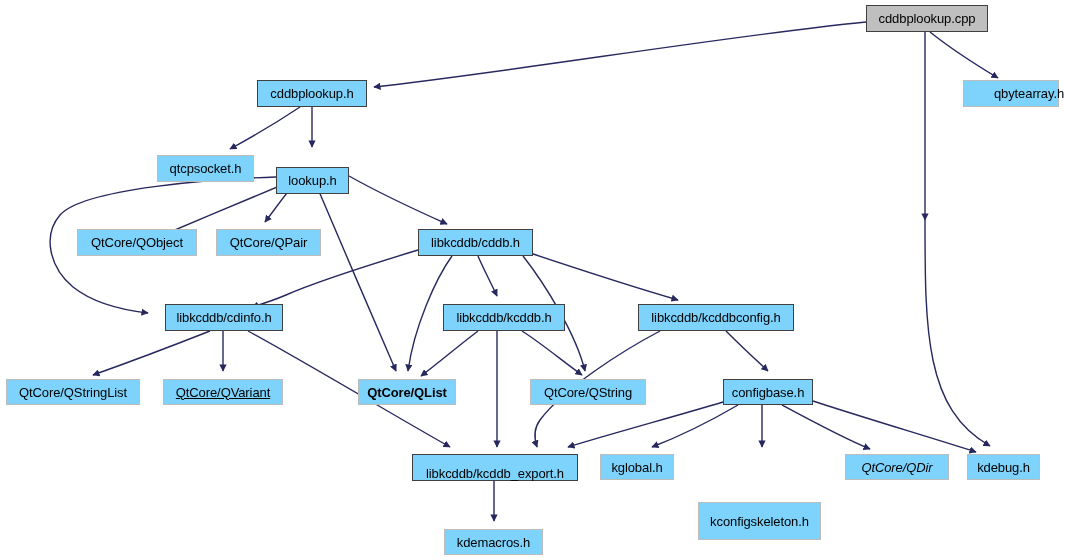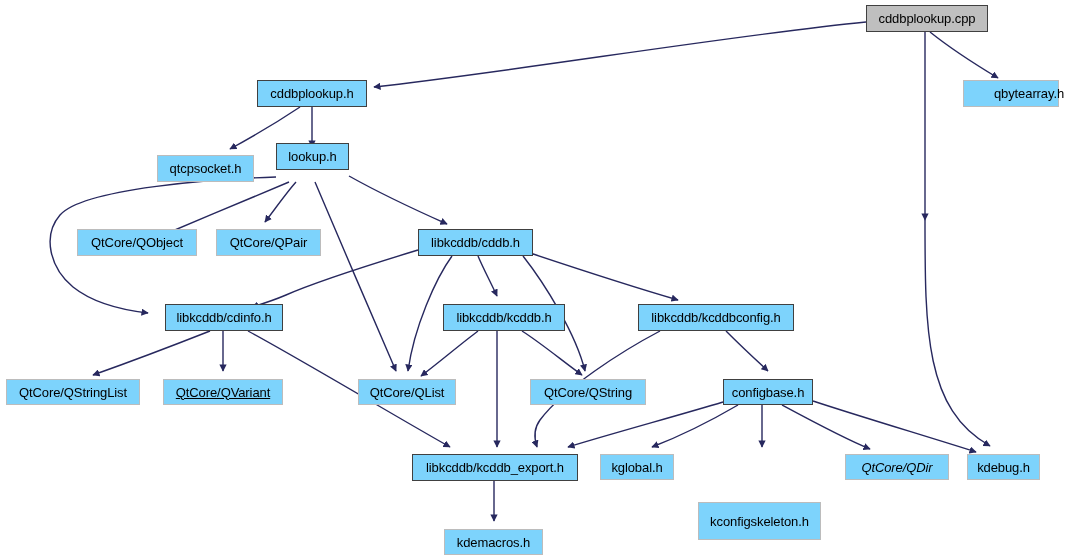--- a/index.html
+++ b/index.html
@@ -96,21 +96,21 @@
       </div>
       <div class="node" style="left: 963px; top: 80px; width: 96px; height: 27px; padding-left: 36px;">
         <span class="node-label">qbytearray.h</span>
       </div>
       <div class="node emph" style="left: 257px; top: 80px; width: 110px; height: 27px;">
         <span class="node-label">cddbplookup.h</span>
       </div>
       <div class="node" style="left: 157px; top: 155px; width: 97px; height: 27px;">
         <span class="node-label">qtcpsocket.h</span>
       </div>
-      <div class="node emph" style="left: 276px; top: 143px; width: 73px; height: 27px;">
+      <div class="node emph" style="left: 276px; top: 167px; width: 73px; height: 27px;">
         <span class="node-label">lookup.h</span>
       </div>
       <div class="node" style="left: 77px; top: 229px; width: 120px; height: 27px;">
         <span class="node-label">QtCore/QObject</span>
       </div>
       <div class="node" style="left: 216px; top: 229px; width: 105px; height: 27px;">
         <span class="node-label">QtCore/QPair</span>
       </div>
       <div class="node emph" style="left: 418px; top: 229px; width: 115px; height: 27px;">
         <span class="node-label">libkcddb/cddb.h</span>
@@ -123,30 +123,30 @@
       </div>
       <div class="node emph" style="left: 638px; top: 304px; width: 156px; height: 27px;">
         <span class="node-label">libkcddb/kcddbconfig.h</span>
       </div>
       <div class="node" style="left: 6px; top: 379px; width: 134px; height: 26px;">
         <span class="node-label">QtCore/QStringList</span>
       </div>
       <div class="node" style="left: 163px; top: 379px; width: 120px; height: 26px; text-decoration: underline;">
         <span class="node-label">QtCore/QVariant</span>
       </div>
-      <div class="node" style="left: 358px; top: 379px; width: 98px; height: 26px;">
+      <div class="node" style="left: 358px; top: 379px; width: 98px; height: 26px; font-weight: bold;">
         <span class="node-label">QtCore/QList</span>
       </div>
       <div class="node" style="left: 530px; top: 379px; width: 116px; height: 26px;">
         <span class="node-label">QtCore/QString</span>
       </div>
       <div class="node emph" style="left: 723px; top: 379px; width: 90px; height: 26px;">
         <span class="node-label">configbase.h</span>
       </div>
-      <div class="node emph" style="left: 412px; top: 454px; width: 166px; height: 27px;">
+      <div class="node emph" style="left: 412px; top: 454px; width: 166px; height: 27px; align-items: flex-end;">
         <span class="node-label">libkcddb/kcddb_export.h</span>
       </div>
       <div class="node" style="left: 600px; top: 454px; width: 74px; height: 26px;">
         <span class="node-label">kglobal.h</span>
       </div>
       <div class="node" style="left: 698px; top: 454px; width: 123px; height: 38px; margin-top: 48px;">
         <span class="node-label">kconfigskeleton.h</span>
       </div>
       <div class="node" style="left: 845px; top: 454px; width: 104px; height: 26px; font-style: italic;">
         <span class="node-label">QtCore/QDir</span>

